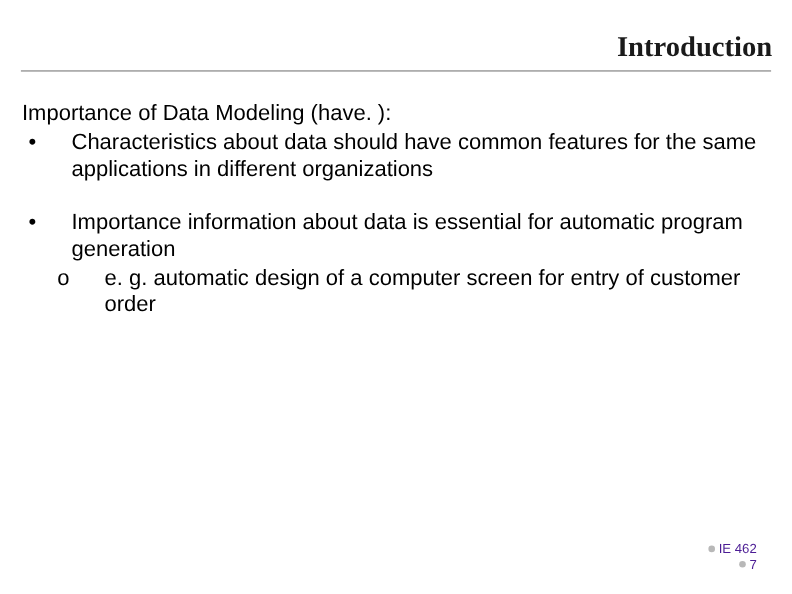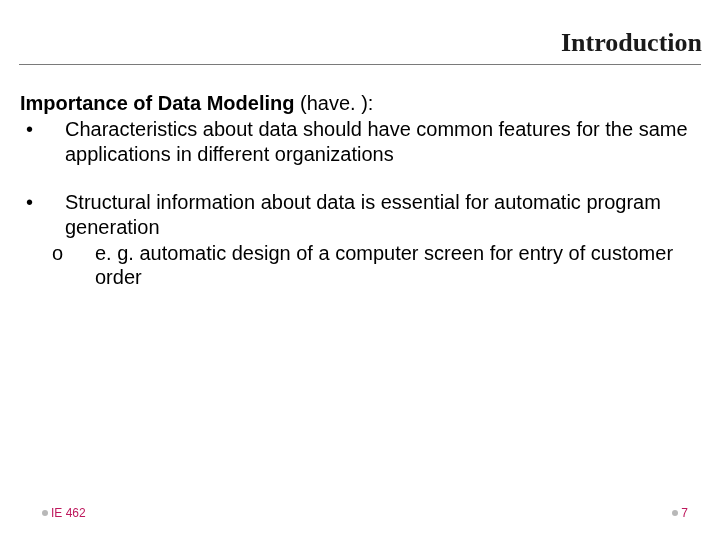--- a/index.html
+++ b/index.html
@@ -34,21 +34,21 @@
     .content {
       padding: 0 2px;
       color: #000;
       font-size: 20px;
       line-height: 1.22;
     }
     .subheading {
       font-size: 20px;
       margin-bottom: 2px;
     }
-    .subheading .bold { font-weight: bold; text-align: right; }
+    .subheading .bold { font-weight: normal; text-align: right; }
     .bullet-row {
       display: flex;
       align-items: flex-start;
       margin-bottom: 2px;
     }
     .bullet-mark {
       width: 28px;
       flex: 0 0 28px;
       text-align: left;
       padding-left: 6px;
@@ -69,21 +69,22 @@
     .footer {
       position: absolute;
       bottom: 20px;
       left: 0;
       width: 100%;
       padding: 0 32px 0 42px;
       display: flex;
       justify-content: space-between;
       align-items: flex-end;
       font-size: 12px;
-      color: #be185d;
+      color: #4c1d95;
+      flex-direction: column;
     }
     .footer-item {
       display: flex;
       align-items: center;
       gap: 3px;
     }
     .dot {
       width: 6px;
       height: 6px;
       border-radius: 50%;
@@ -105,21 +106,21 @@
 
     <div class="bullet-row">
       <div class="bullet-mark">•</div>
       <div class="bullet-text">Characteristics about data should have common features for the same applications in different organizations</div>
     </div>
 
     <div class="spacer"></div>
 
     <div class="bullet-row">
       <div class="bullet-mark">•</div>
-      <div class="bullet-text">Structural information about data is essential for automatic program generation</div>
+      <div class="bullet-text">Importance information about data is essential for automatic program generation</div>
     </div>
 
     <div class="sub-bullet-row">
       <div class="sub-bullet-mark">o</div>
       <div class="bullet-text">e. g. automatic design of a computer screen for entry of customer order</div>
     </div>
   </div>
 
   <div class="footer">
     <div class="footer-item">

